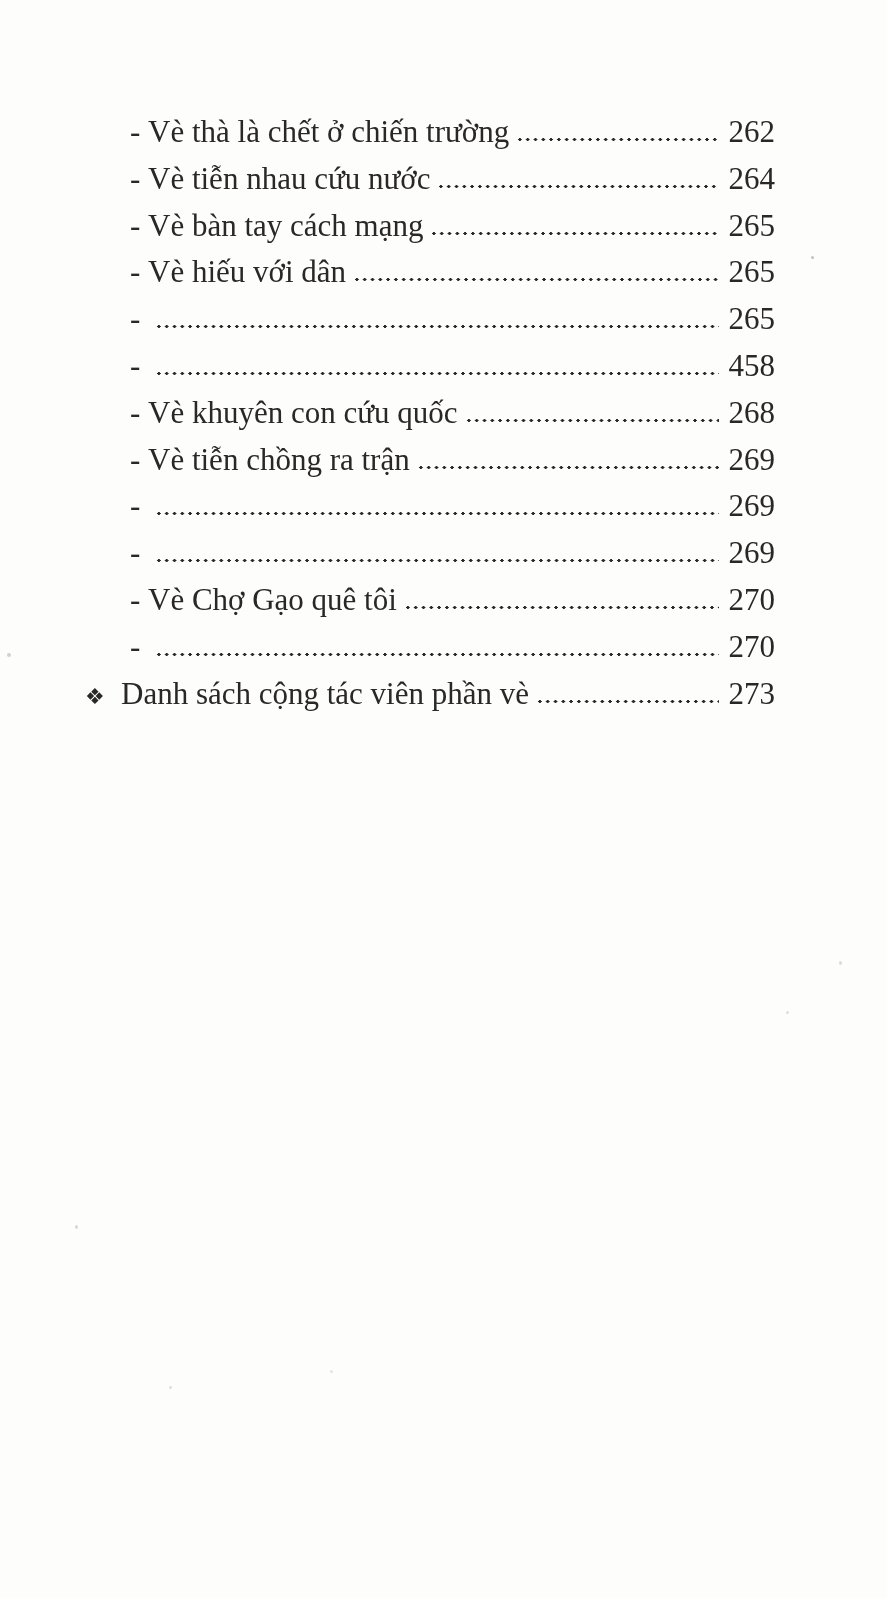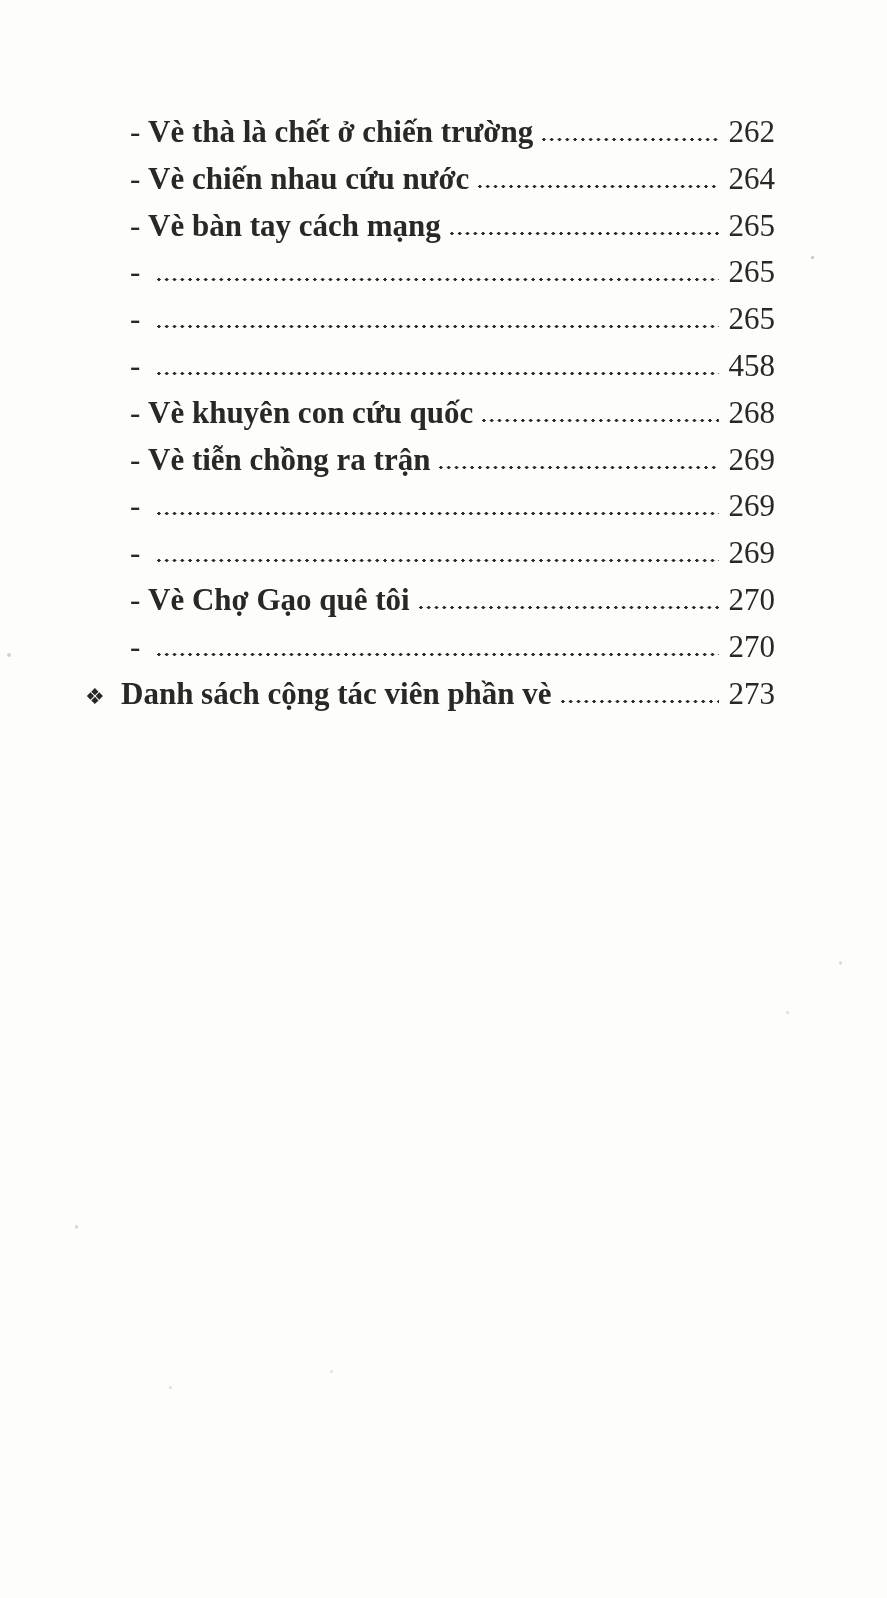--- a/index.html
+++ b/index.html
@@ -40,21 +40,20 @@
     margin-left: 45px;
     width: 18px;
   }
   .marker.diamond {
     width: 36px;
     font-size: 22px;
     font-family: "DejaVu Sans", sans-serif;
   }
   .label {
     flex: 0 0 auto;
-    font-weight: bold;
   }
   .leader {
     flex: 1 1 auto;
     display: inline-block;
     height: 5px;
     margin: 0 8px 0 7px;
     background-image: radial-gradient(circle, #2b2926 1.5px, transparent 1.7px);
     background-size: 7.8px 5px;
     background-position: left bottom;
     background-repeat: repeat-x;
@@ -78,34 +77,35 @@
   <div class="toc" id="toc">
   <div class="toc-row">
     <span class="marker dash">-</span>
     <span class="label">Vè thà là chết ở chiến trường</span>
     <span class="leader"></span>
     <span class="pagenum">262</span>
   </div>
 
   <div class="toc-row">
     <span class="marker dash">-</span>
-    <span class="label">Vè chiến nhau cứu nước</span>
+    <span class="label">Vè tiễn nhau cứu nước</span>
     <span class="leader"></span>
     <span class="pagenum">264</span>
   </div>
 
   <div class="toc-row">
     <span class="marker dash">-</span>
     <span class="label">Vè bàn tay cách mạng</span>
     <span class="leader"></span>
     <span class="pagenum">265</span>
   </div>
 
   <div class="toc-row">
     <span class="marker dash">-</span>
+    <span class="label">Vè hiếu với dân</span>
     <span class="leader"></span>
     <span class="pagenum">265</span>
   </div>
 
   <div class="toc-row">
     <span class="marker dash">-</span>
     <span class="leader"></span>
     <span class="pagenum">265</span>
   </div>
 

